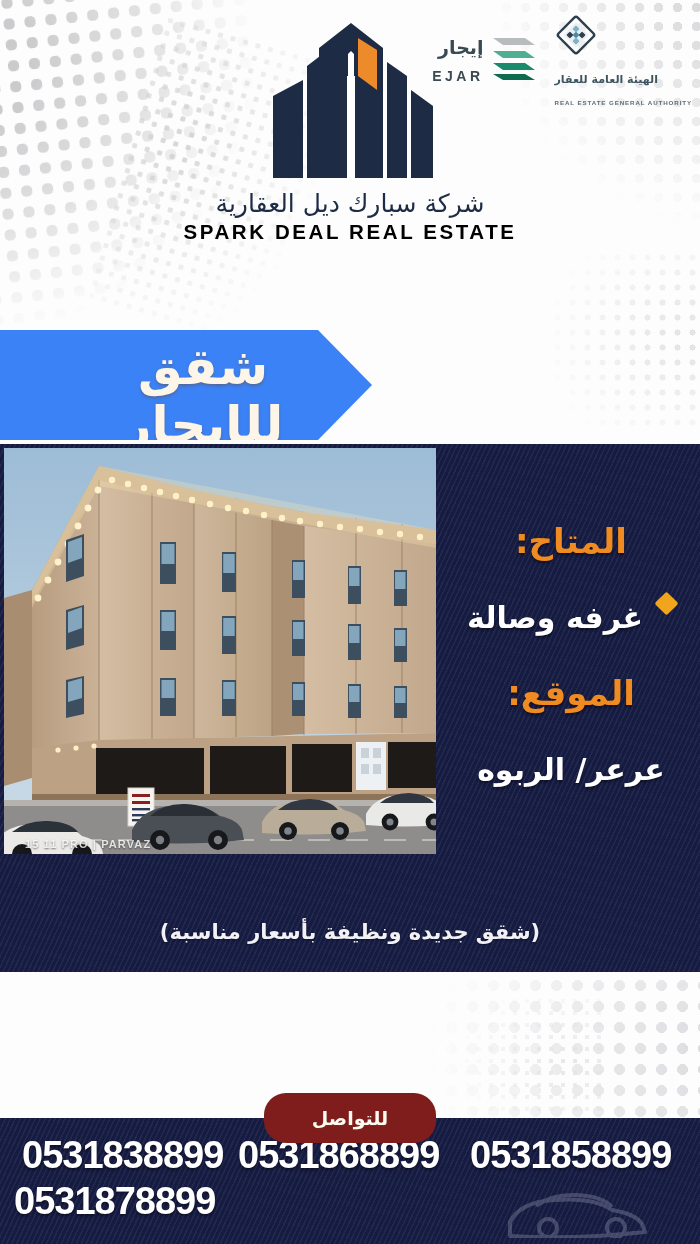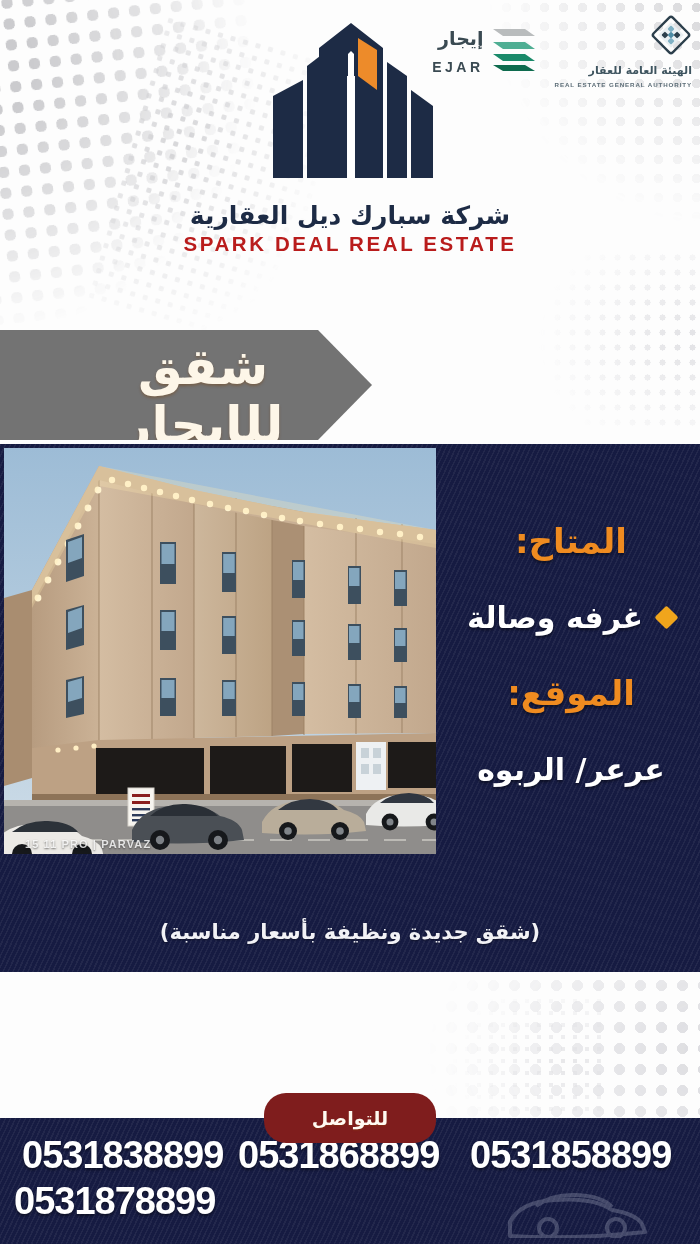--- a/index.html
+++ b/index.html
@@ -88,42 +88,42 @@
   .ejar-wordmark { display:flex; flex-direction:column; align-items:flex-end; line-height:1; }
   .ejar-ar {
     font-size:19px; font-weight:700; color:#3a4a52; letter-spacing:1px;
     font-family:"DejaVu Sans", sans-serif;
   }
   .ejar-en {
     font-size:14px; font-weight:700; color:#3a4a52; letter-spacing:3.5px;
     font-family:"Liberation Sans", sans-serif; margin-top:12px;
   }
 
-  .rega-logo { display:flex; flex-direction:column; align-items:flex-end; gap:4px; }
+  .rega-logo { display:flex; flex-direction:column; align-items:flex-start; gap:13px; }
   .rega-ar { font-size:11px; font-weight:700; color:#3f5560; letter-spacing:.2px; }
   .rega-en {
     font-size:6.2px; font-weight:700; color:#5c6d77; letter-spacing:.9px;
     font-family:"Liberation Sans", sans-serif;
   }
 
   .brand { position:absolute; left:0; right:0; top:18px; display:flex; flex-direction:column; align-items:center; }
   .brand-mark { width:190px; height:165px; }
   .brand-ar {
-    margin-top:18px; font-size:25px; font-weight:700; color:#1d2b45;
+    margin-top:6px; font-size:25px; font-weight:400; color:#1d2b45;
     letter-spacing:.5px;
   }
   .brand-en {
-    margin-top:2px; font-size:20.5px; font-weight:700; color:#b91c1c;
+    margin-top:2px; font-size:20.5px; font-weight:700; color:#000000;
     letter-spacing:2.6px; font-family:"Liberation Sans", sans-serif; direction:ltr;
   }
 
   
   .arrow-banner {
     position:absolute; left:0; top:330px; width:372px; height:132px;
-    background:#737373;
+    background:#3b82f6;
     clip-path:polygon(0 0, 318px 0, 372px 55px, 318px 110px, 0 110px);
     display:flex; align-items:center; justify-content:flex-start;
     padding-right:20px;
     box-shadow:0 2px 5px rgba(0,0,0,.10);
   }
   .arrow-banner-text {
     width:100%;
     text-align:center;
     padding-left:54px;
     font-size:50px; font-weight:700; color:#fdf6e8;
@@ -162,21 +162,21 @@
   }
   .info-label {
     font-size:34px; font-weight:700; color:#ef8b20;
     text-shadow:0 2px 3px rgba(0,0,0,.45);
     line-height:1.5;
   }
   .info-value {
     font-size:30px; font-weight:700; color:#ffffff;
     text-shadow:0 2px 3px rgba(0,0,0,.45);
     line-height:1.5;
-    display:flex; align-items:center; gap:15px;
+    display:flex; gap:15px;
   }
   .bullet-diamond {
     display:inline-block; width:17px; height:17px;
     background:#f0a51c; transform:rotate(45deg);
     border-radius:2px; flex:none;
   }
   .sp1 { height:20px; }
   .sp2 { height:20px; }
 
   

